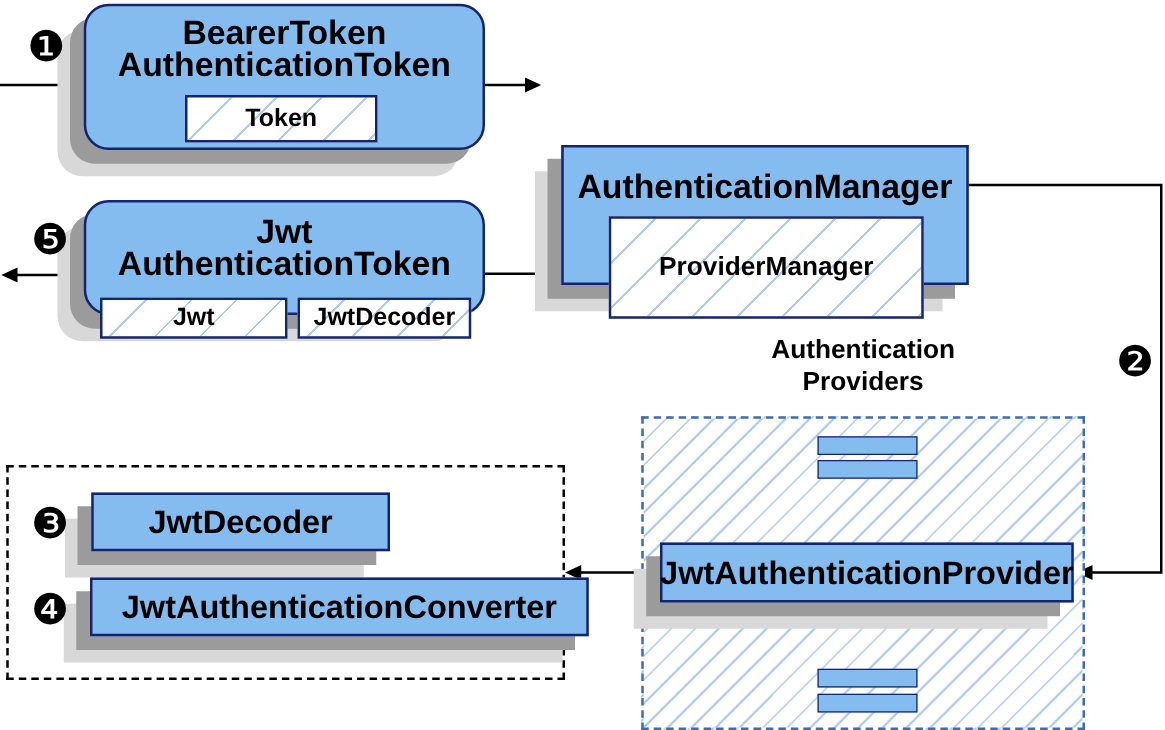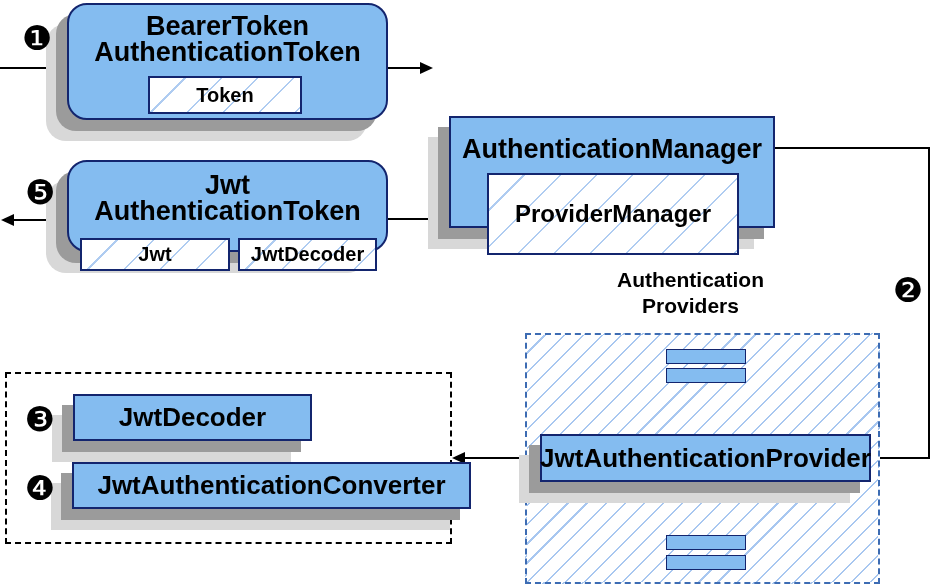--- a/index.html
+++ b/index.html
@@ -31,21 +31,21 @@
     font-weight:bold;font-size:27px;line-height:26px;
   }
   .hatchbox{
     position:absolute;background:
       repeating-linear-gradient(135deg,rgba(255,255,255,0) 0 24px,var(--hatch-line-light) 24px 25.5px),#ffffff;
     border:2px solid var(--node-border);
     display:flex;align-items:center;justify-content:center;
     font-weight:bold;font-size:20px;
   }
   .group-dashed-blue{
-    position:absolute;left:525px;top:333px;width:355px;height:251px;
+    position:absolute;left:513px;top:333px;width:355px;height:251px;
     border:2px dashed var(--dashed-blue);
     background:repeating-linear-gradient(135deg,rgba(255,255,255,0) 0 12px,var(--hatch-line) 12px 13.5px),#ffffff;
     z-index:2;
   }
   .group-dashed-black{
     position:absolute;left:5px;top:372px;width:447px;height:172px;
     border:2px dashed #000;background:#fff;z-index:2;
   }
   .bar{
     position:absolute;left:139px;width:80px;height:15px;
@@ -116,21 +116,21 @@
   <div class="node rounded" style="left:67px;top:3px;width:321px;height:117px;">
     <div class="node-title" style="top:8px;">
       <div>BearerToken</div>
       <div>AuthenticationToken</div>
     </div>
     <div class="hatchbox" style="left:79px;top:71px;width:154px;height:38px;">Token</div>
   </div>
 
   <div class="node" style="left:449px;top:68px;width:326px;height:112px;margin-top:48px;">
     <div class="node-title" style="top:18px;">AuthenticationManager</div>
-    <div class="hatchbox" style="left:36px;top:55px;width:252px;height:82px;font-size:24px;">ProviderManager</div>
+    <div class="hatchbox" style="left:36px;top:55px;width:252px;height:82px;font-size:21px;">ProviderManager</div>
   </div>
 
   <div class="node rounded" style="left:67px;top:160px;width:321px;height:92px;">
     <div class="node-title" style="top:10px;">
       <div>Jwt</div>
       <div>AuthenticationToken</div>
     </div>
     <div class="hatchbox" style="left:11px;top:76px;width:150px;height:33px;">Jwt</div>
     <div class="hatchbox" style="left:169px;top:76px;width:139px;height:33px;">JwtDecoder</div>
   </div>

